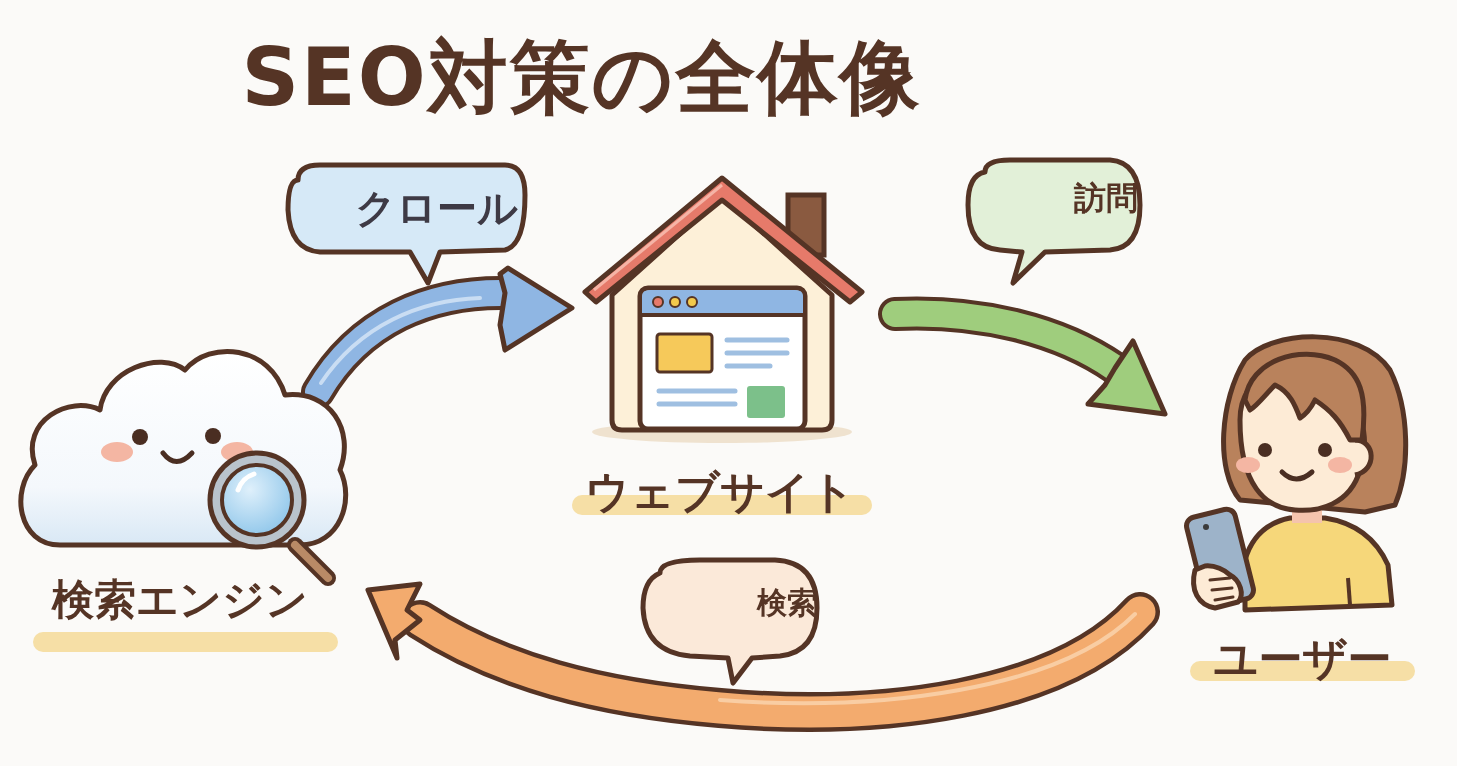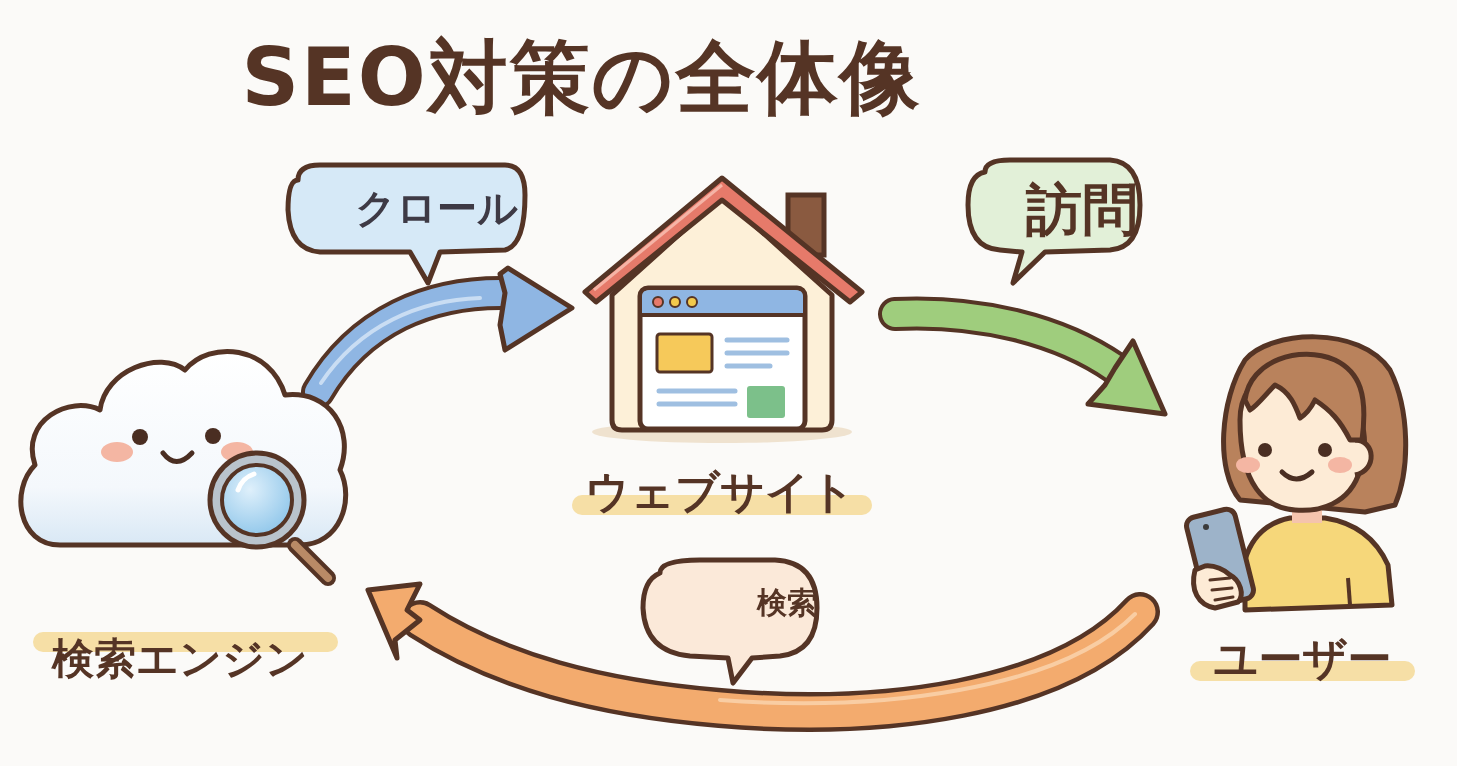--- a/index.html
+++ b/index.html
@@ -162,23 +162,23 @@
 
     <rect x="1195" y="512" width="50" height="92" rx="9" transform="rotate(-14 1220 558)" fill="#9db3c9" stroke="#553425" stroke-width="5"></rect>
     <circle cx="1206" cy="527" r="3" fill="#3b3b3b"></circle>
 
     <path d="M1195,570 C1190,590 1198,605 1215,608 L1238,602 C1245,595 1240,580 1230,575 C1225,570 1215,565 1205,566 Z" fill="#fdebd6" stroke="#553425" stroke-width="5" stroke-linejoin="round"></path>
     <path d="M1210,580 L1230,578 M1212,590 L1232,588 M1215,600 L1233,597" stroke="#553425" stroke-width="3" stroke-linecap="round"></path>
   </g>
 </svg>
 
 <div class="bubble-text" style="left:298px; top:188px; width:220px; font-size:40px; color:#3e3a45;">クロール</div>
-<div class="bubble-text" style="left:970px; top:182px; width:168px; font-size:56px; color:#553425;">訪問</div>
+<div class="bubble-text" style="left:970px; top:182px; width:168px; font-size:32px; color:#553425;">訪問</div>
 <div class="bubble-text" style="left:645px; top:588px; width:172px; font-size:30px; color:#553425;">検索</div>
 
 <div class="underline" style="left:572px; top:495px; width:300px; height:20px;"></div>
 <div class="node-label" style="left:565px; top:455px; width:310px; font-size:44px;">ウェブサイト</div>
 
 <div class="underline" style="left:33px; top:632px; width:305px; height:20px;"></div>
-<div class="node-label" style="left:20px; top:623px; width:320px; font-size:42px;">検索エンジン</div>
+<div class="node-label" style="left:20px; top:564px; width:320px; font-size:42px;">検索エンジン</div>
 
 <div class="underline" style="left:1190px; top:661px; width:225px; height:20px;"></div>
 <div class="node-label" style="left:1190px; top:622px; width:225px; font-size:44px;">ユーザー</div>
 
 </body></html>

